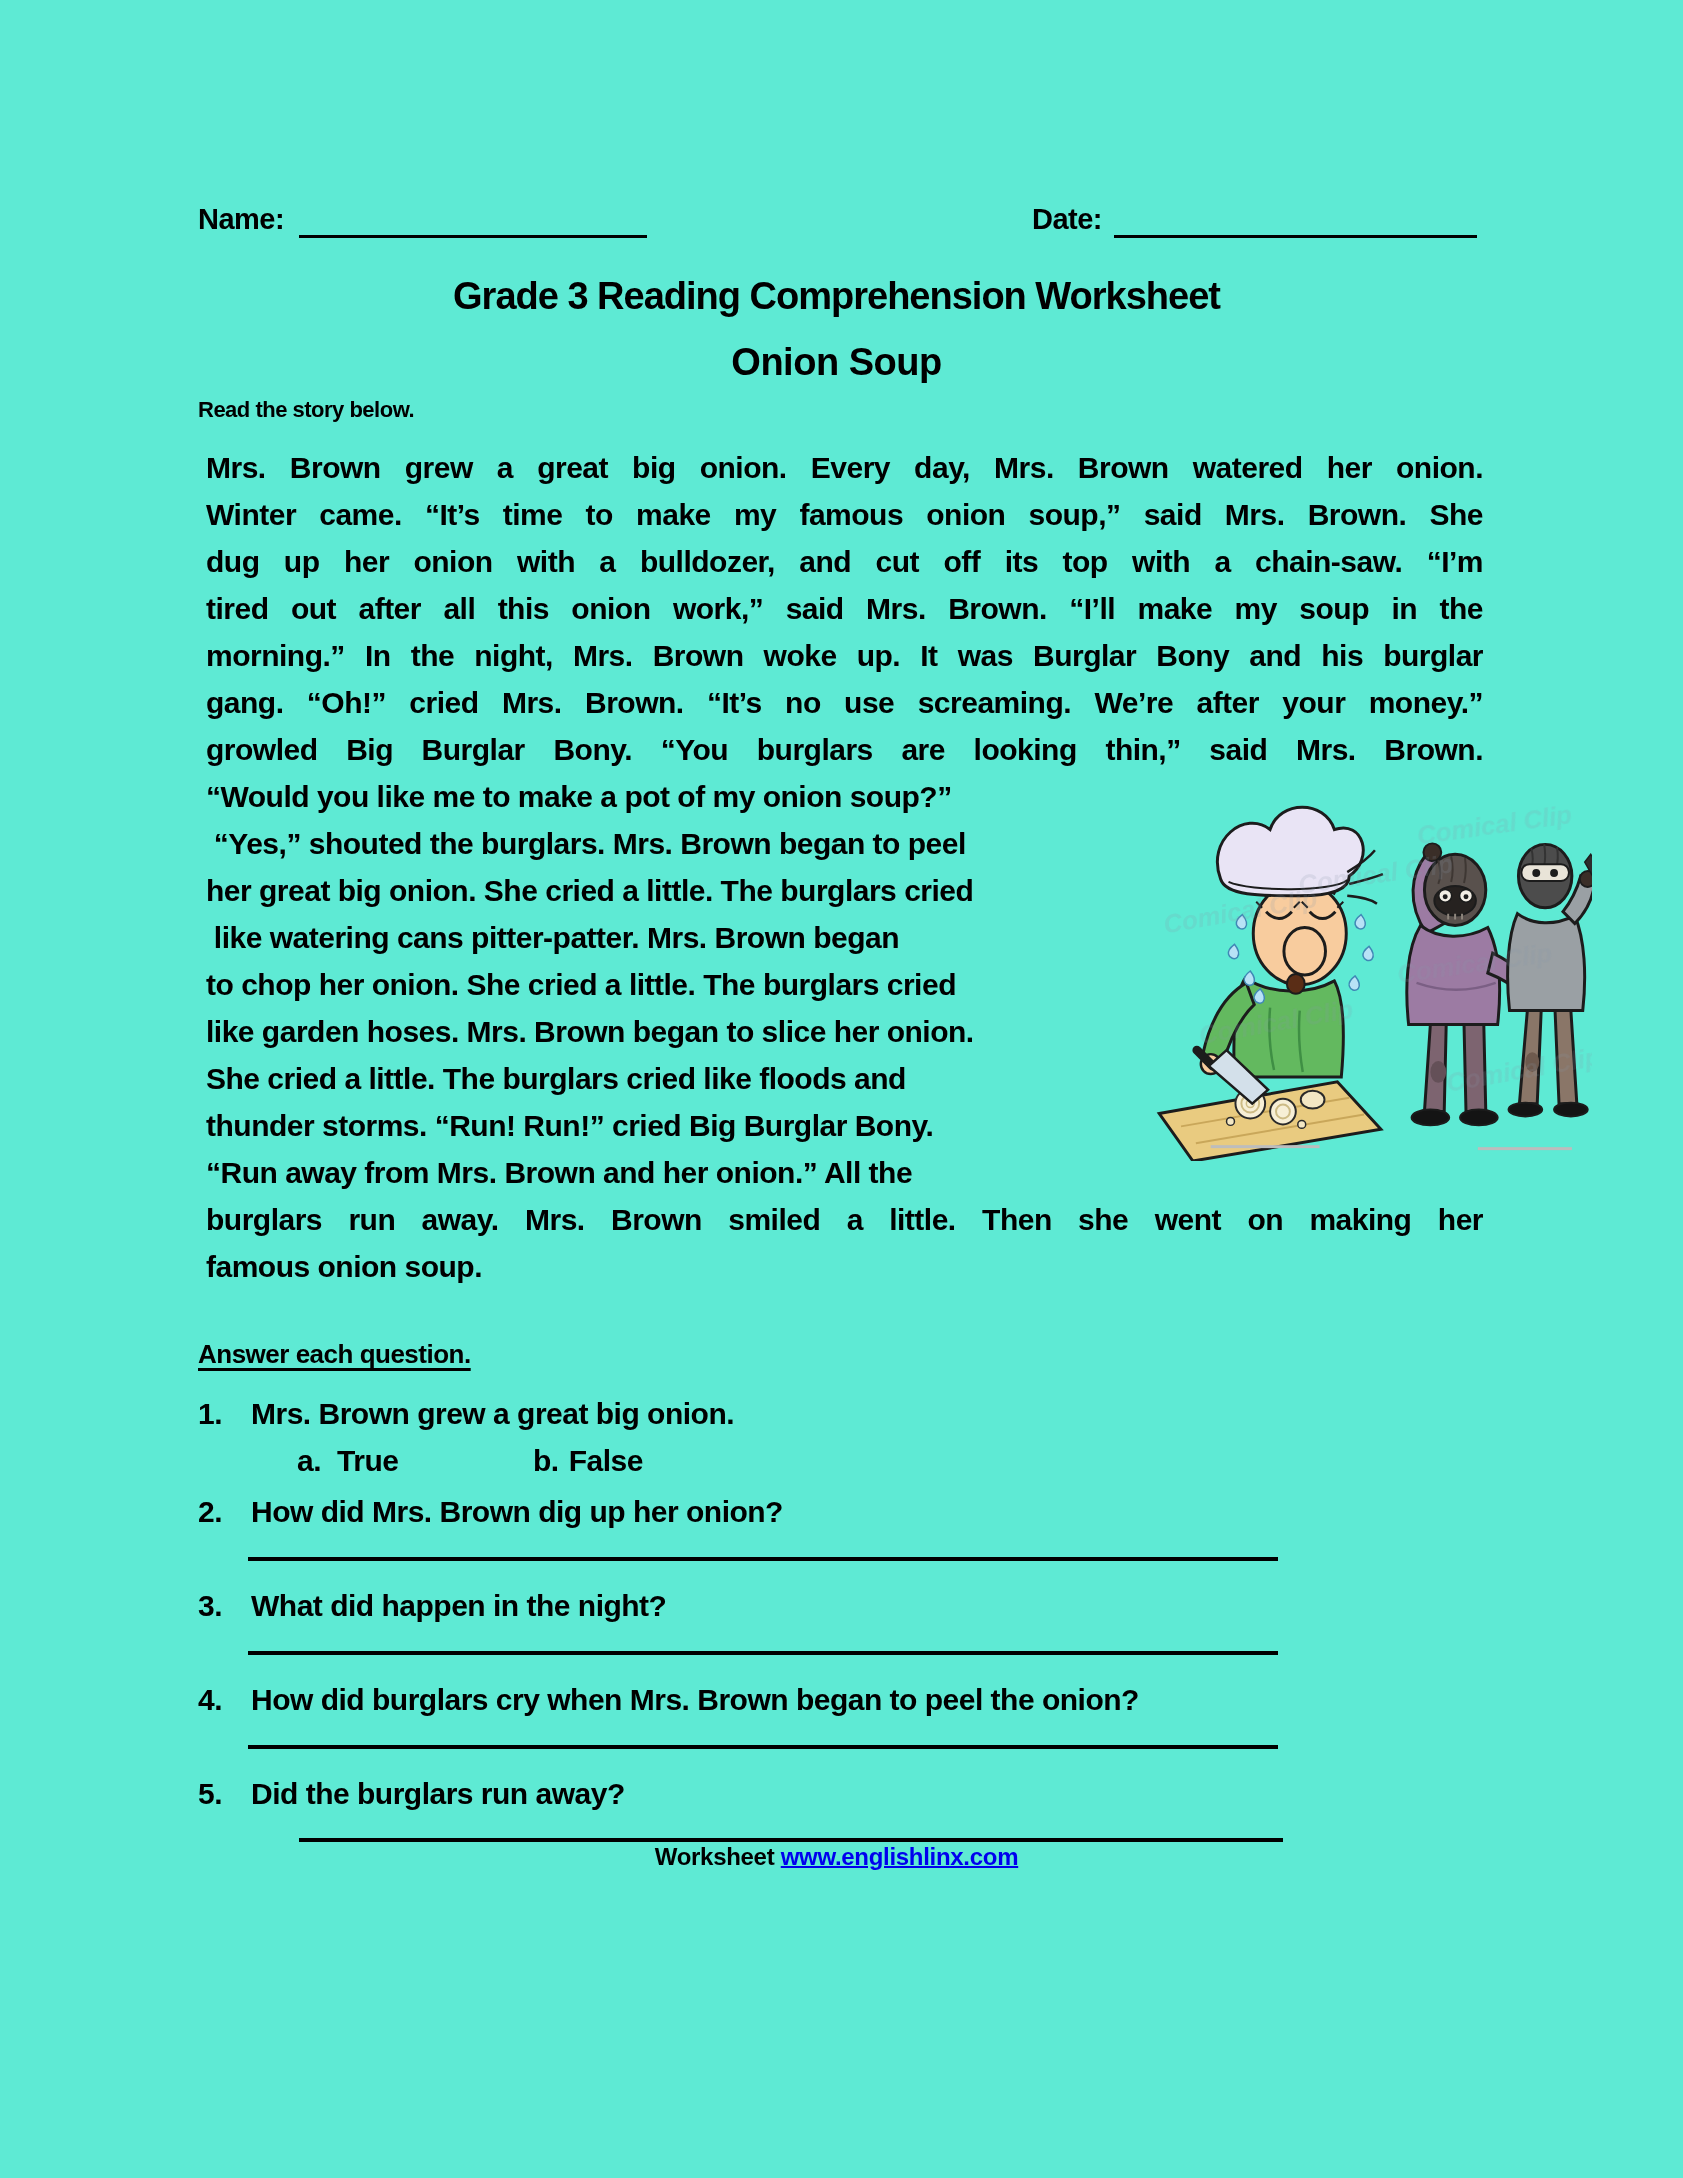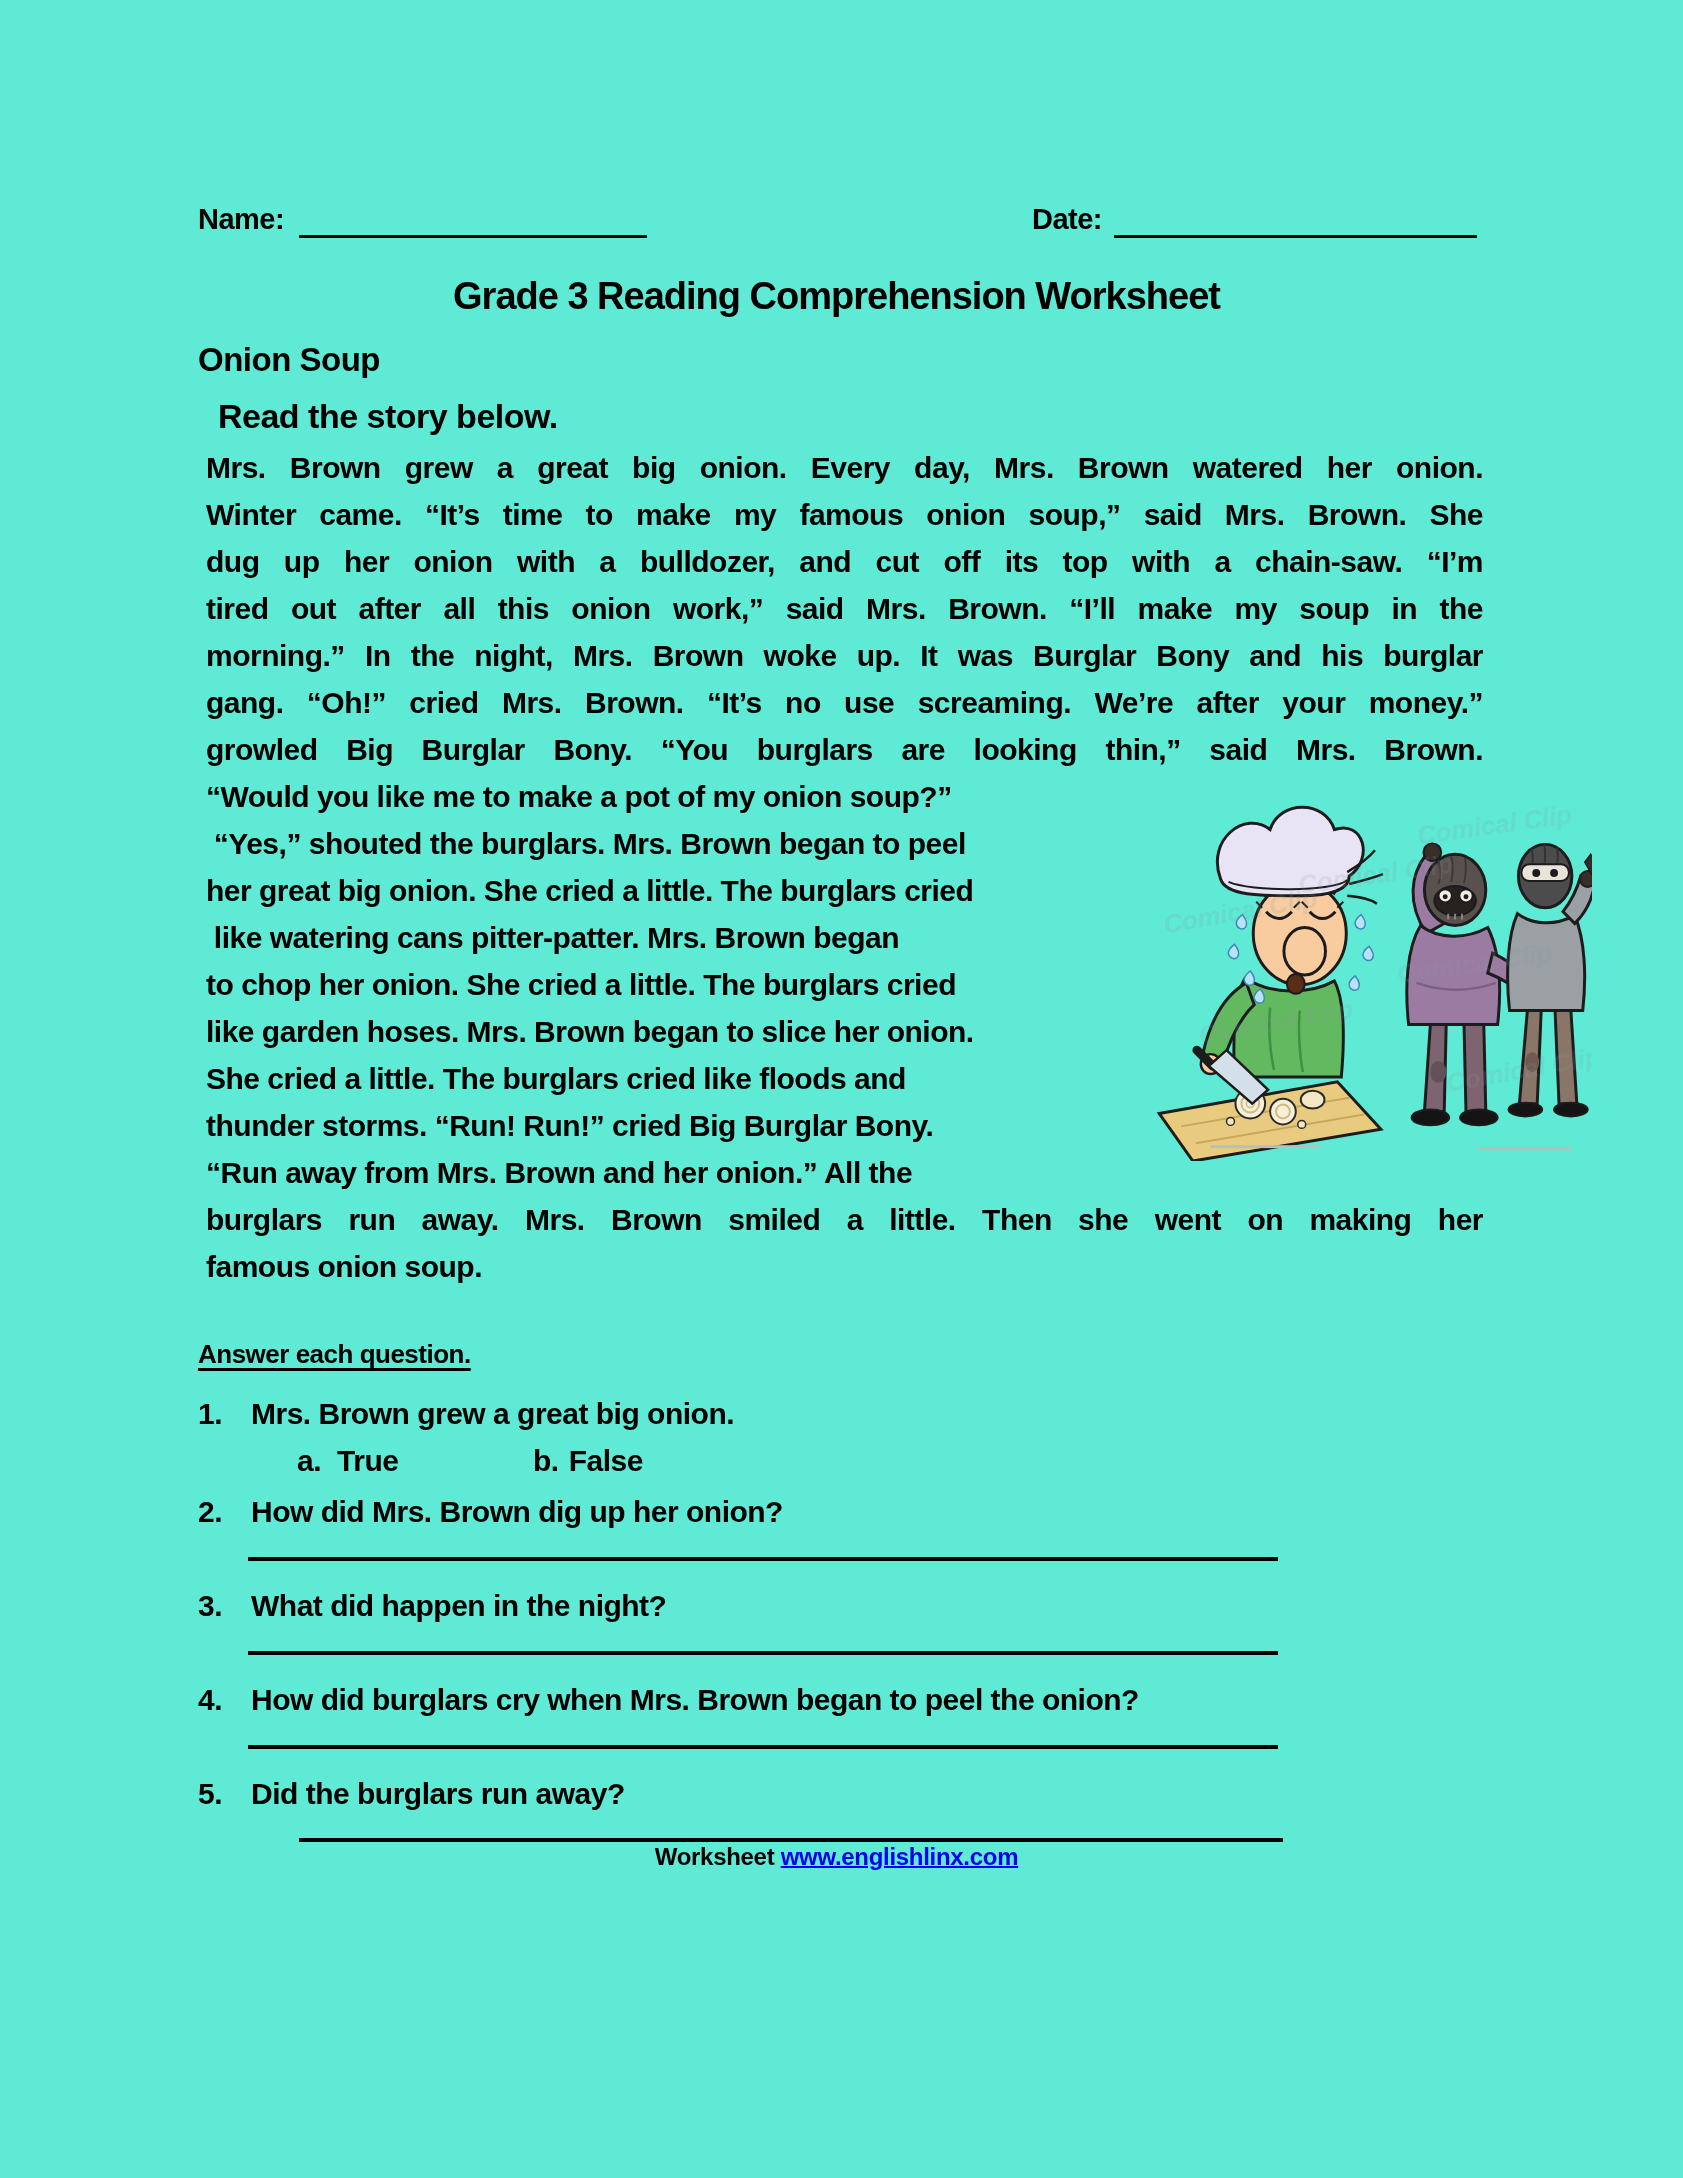--- a/index.html
+++ b/index.html
@@ -7,23 +7,23 @@
     position:relative;width:1683px;height:2178px;background:#5eead4;
     font-family:"Liberation Sans",sans-serif;font-weight:700;color:#000;
     overflow:hidden;
   }
   
   .hdr-label{position:absolute;font-size:29px;letter-spacing:-0.5px;}
   .fill-line{position:absolute;border-bottom:3px solid #000;height:30px;}
   
   .title{position:absolute;left:198px;top:275px;width:1277px;text-align:center;
          font-size:38px;letter-spacing:-1px;}
-  .subtitle{position:absolute;left:198px;top:341px;width:1277px;text-align:left;
-         font-size:33px;letter-spacing:-0.5px;}
-  .instruction{position:absolute;left:198px;top:397px;font-size:34px;letter-spacing:-0.5px;margin-left:20px;}
+  .subtitle{position:absolute;left:198px;top:341px;width:1277px;text-align:center;
+         font-size:38px;letter-spacing:-0.5px;}
+  .instruction{position:absolute;left:198px;top:397px;font-size:22px;letter-spacing:-0.5px;}
   
   .story{position:absolute;left:206px;top:444px;width:1277px;}
   .sl{height:47px;line-height:47px;font-size:30px;letter-spacing:-0.5px;white-space:pre;}
   .sl.j{white-space:normal;text-align:justify;text-align-last:justify;}
   
   .illustration{position:absolute;left:1151px;top:785px;width:441px;height:376px;}
   
   .answer-heading{position:absolute;left:198px;top:1339px;font-size:26px;letter-spacing:-0.5px;
          text-decoration:underline;text-decoration-thickness:3px;text-underline-offset:5px;}
   .q-row{position:absolute;left:198px;width:1277px;height:47px;line-height:47px;

